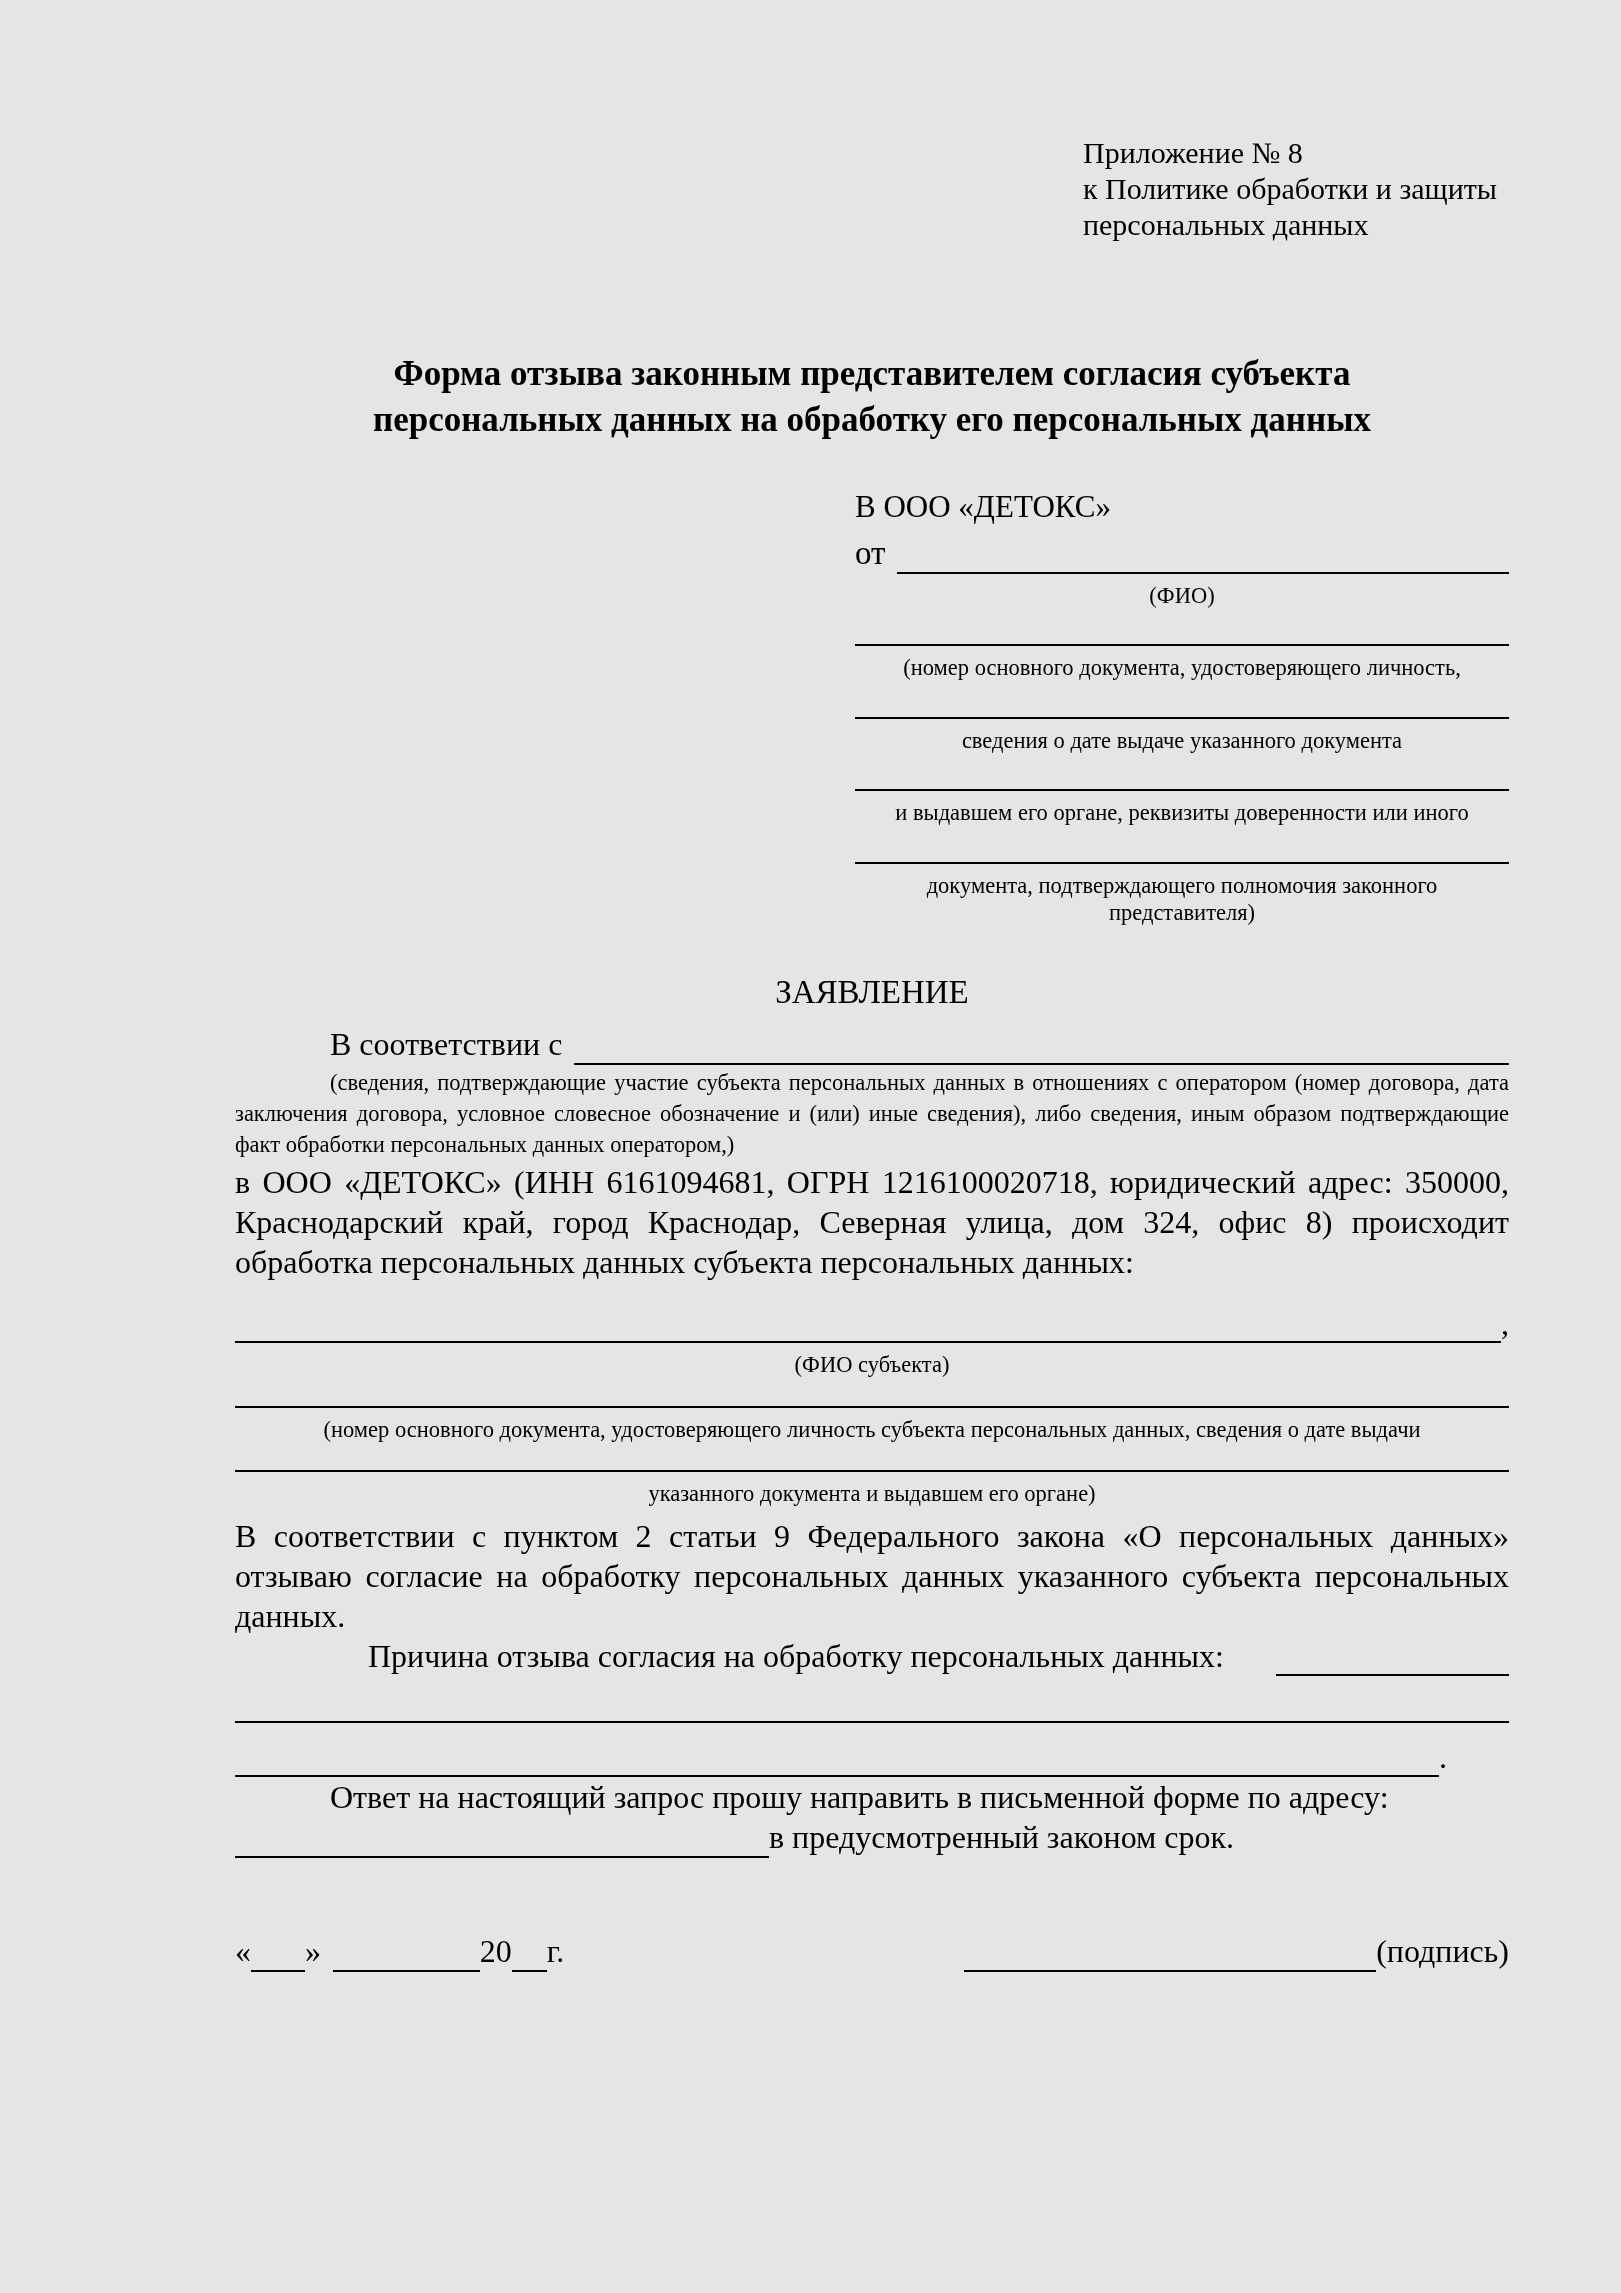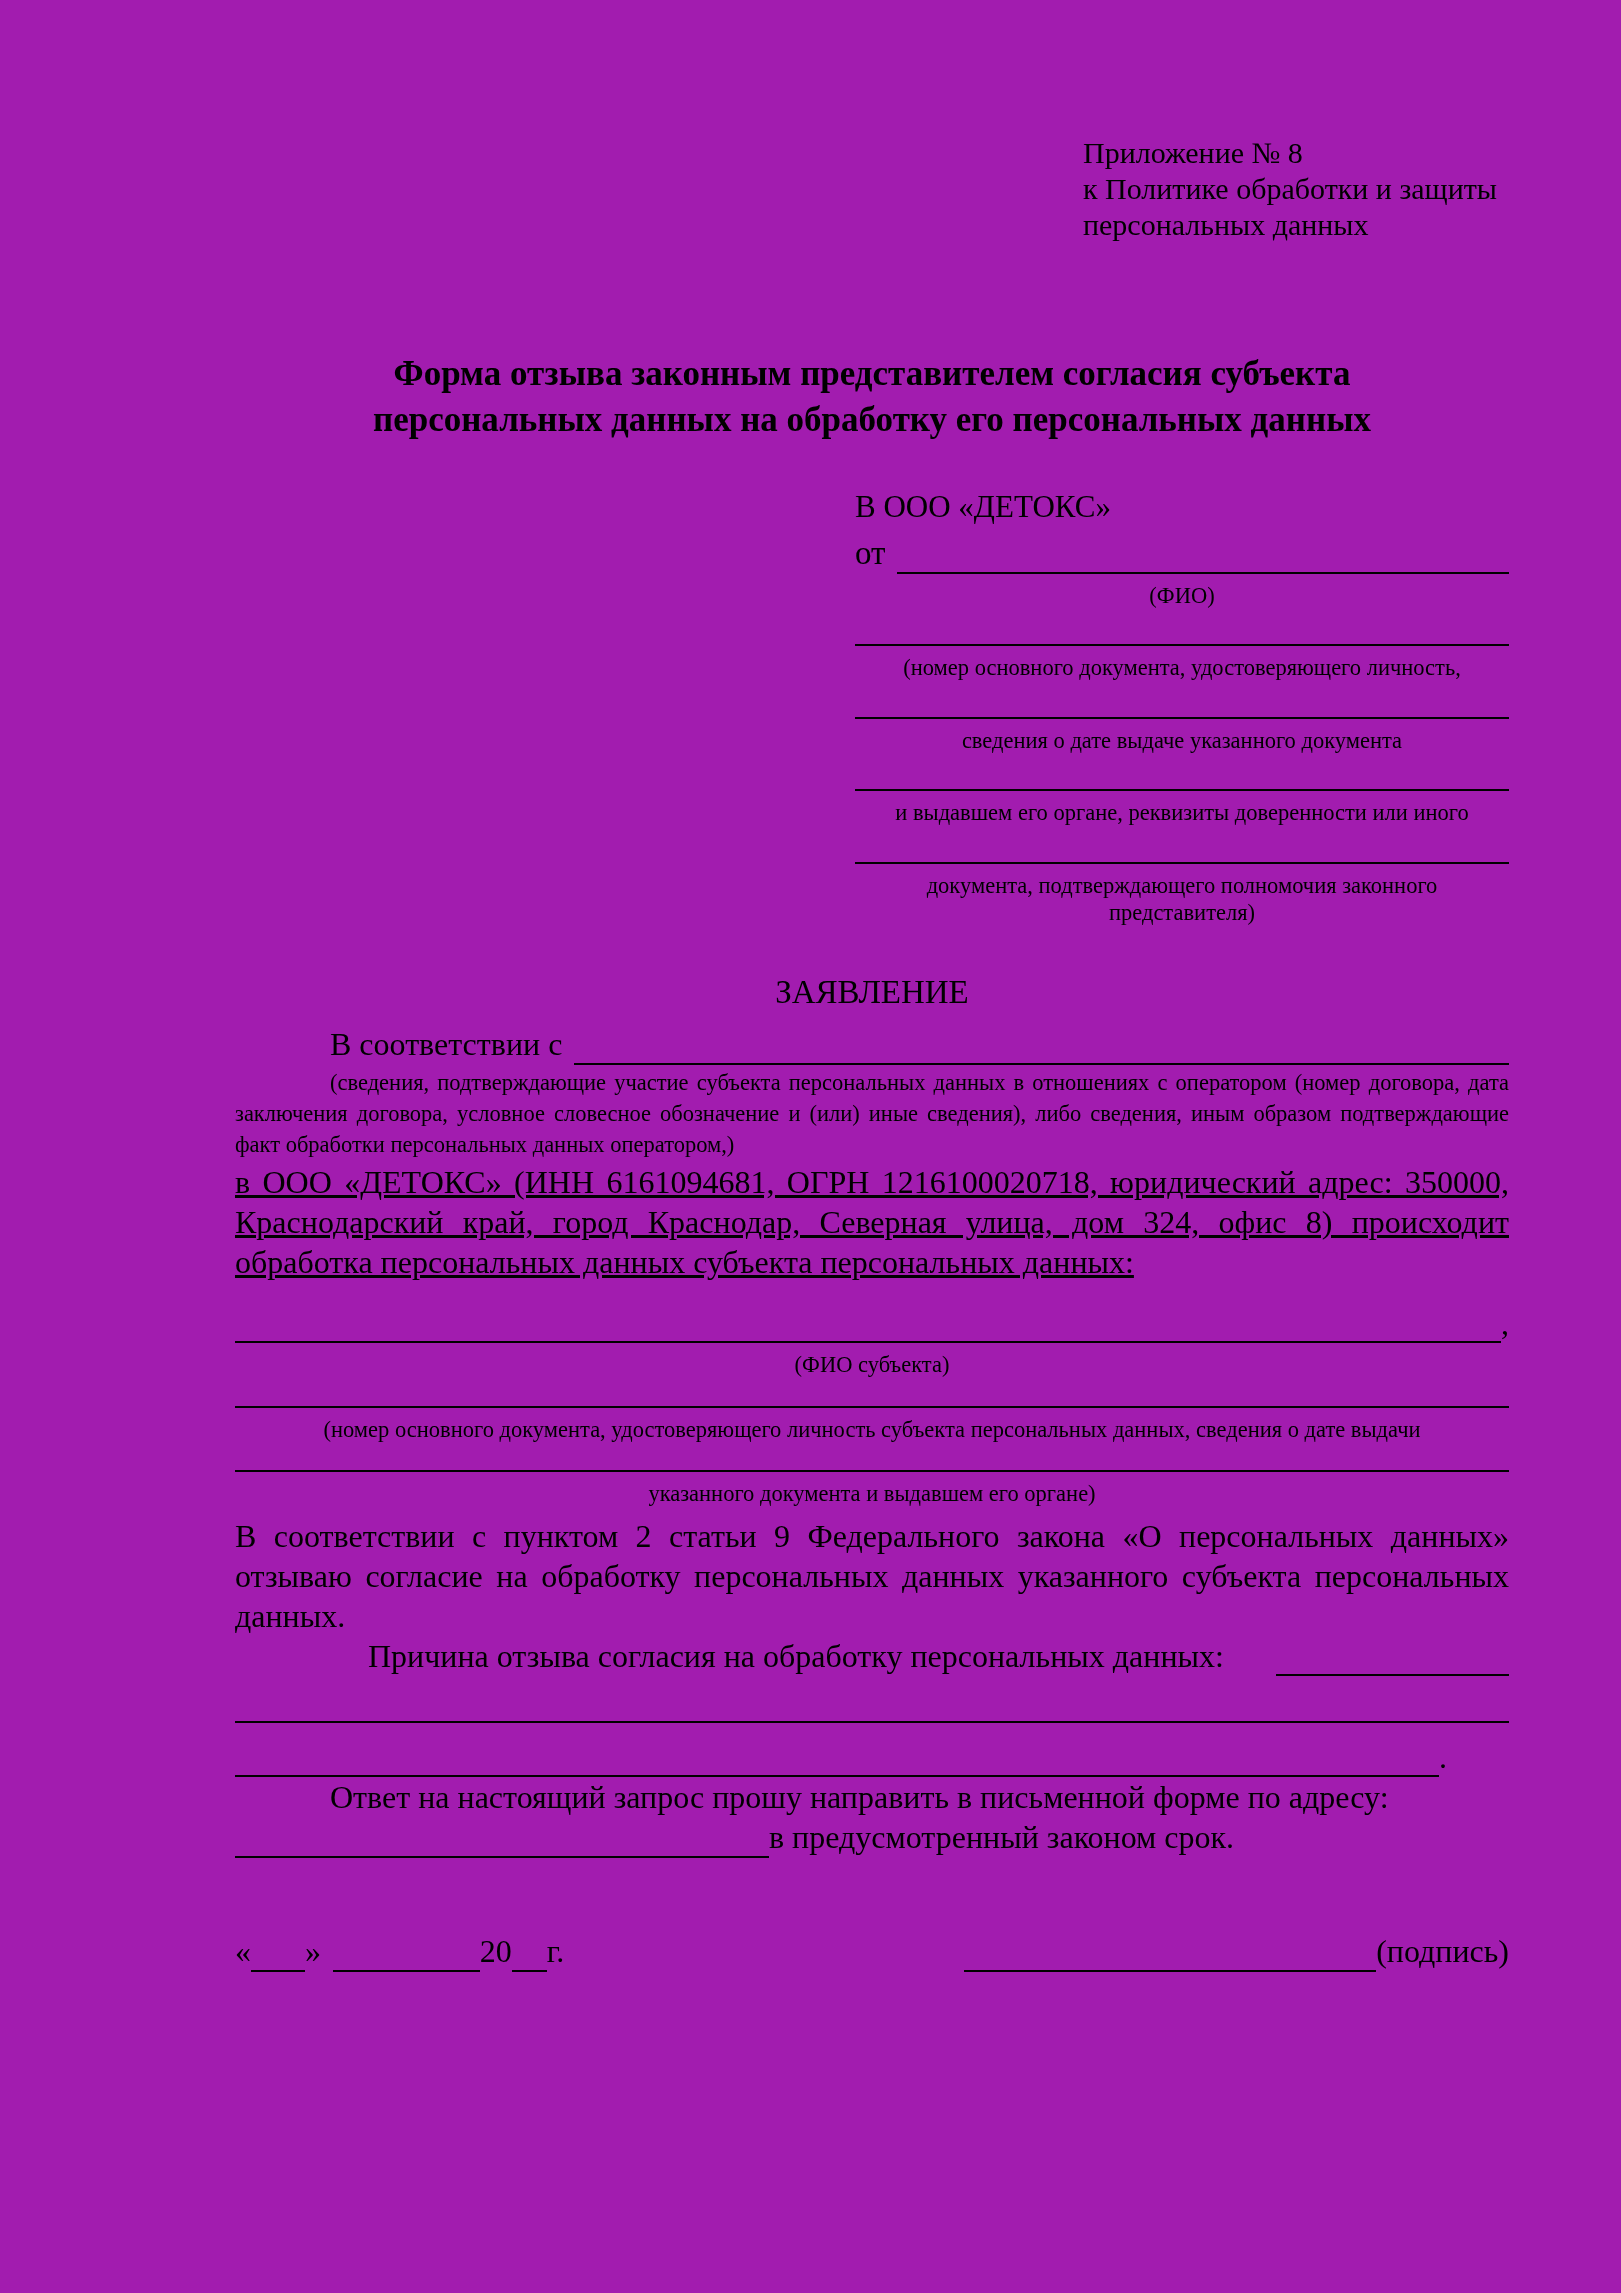--- a/index.html
+++ b/index.html
@@ -1,19 +1,19 @@
 <!DOCTYPE html>
 <html lang="ru"><head>
 <meta charset="utf-8">
 <style>
   html,body{margin:0;padding:0;background:#ffffff;}
   .page{
     position:relative;
     width:1621px;height:2294px;
-    background:#a21caf;color:#000000;
+    background:#e5e5e5;color:#000000;
     font-family:"Liberation Serif", serif;
     box-sizing:border-box;
     padding:135px 112px 0 235px;
     overflow:hidden;
   }
   
   .appendix{margin-left:848px;font-size:30px;line-height:36px;}
   .doc-title{margin-top:108px;text-align:center;font-weight:bold;font-size:35px;line-height:46px;}
   .addr{margin-top:43px;margin-left:620px;width:654px;}
   .addr-to{font-size:31px;line-height:41px;}
@@ -24,21 +24,21 @@
   .cap-tight{margin-top:8px;}
   .fline{margin-top:35px;}
   .u{border-bottom:2.9px solid #000;}
   .ufill{flex:1 1 auto;}
   .ublock{display:inline-block;height:1em;vertical-align:baseline;border-bottom:2.9px solid #000;}
   .stmt-heading{margin-top:45px;text-align:center;font-size:33px;line-height:43px;}
   .accord-row{margin-top:9.8px;font-size:32px;line-height:41px;}
   .indent{flex:0 0 95px;}
   .note{margin-top:2px;font-size:22.5px;line-height:31px;text-align:justify;text-indent:95px;}
   .body-p{font-size:32px;line-height:40px;text-align:justify;}
-  .op-p{margin-top:2px;text-decoration:underline;}
+  .op-p{margin-top:2px;}
   .subject-row{margin-top:21.6px;font-size:32px;line-height:39px;}
   .law-p{margin-top:7.8px;}
   .reason-row{font-size:32px;line-height:40px;gap:38px;}
   .blank1{margin-top:45px;}
   .period-row{margin-top:15.7px;font-size:32px;line-height:39px;}
   .confirm-p{margin-top:3.9px;text-indent:95px;}
   .reply-p{text-indent:95px;}
   .reply-row{font-size:32px;line-height:41px;align-items:flex-end;}
   .footer{margin-top:73px;display:flex;justify-content:space-between;align-items:flex-end;font-size:32px;line-height:41px;}
   .fgroup{display:flex;align-items:flex-end;}

